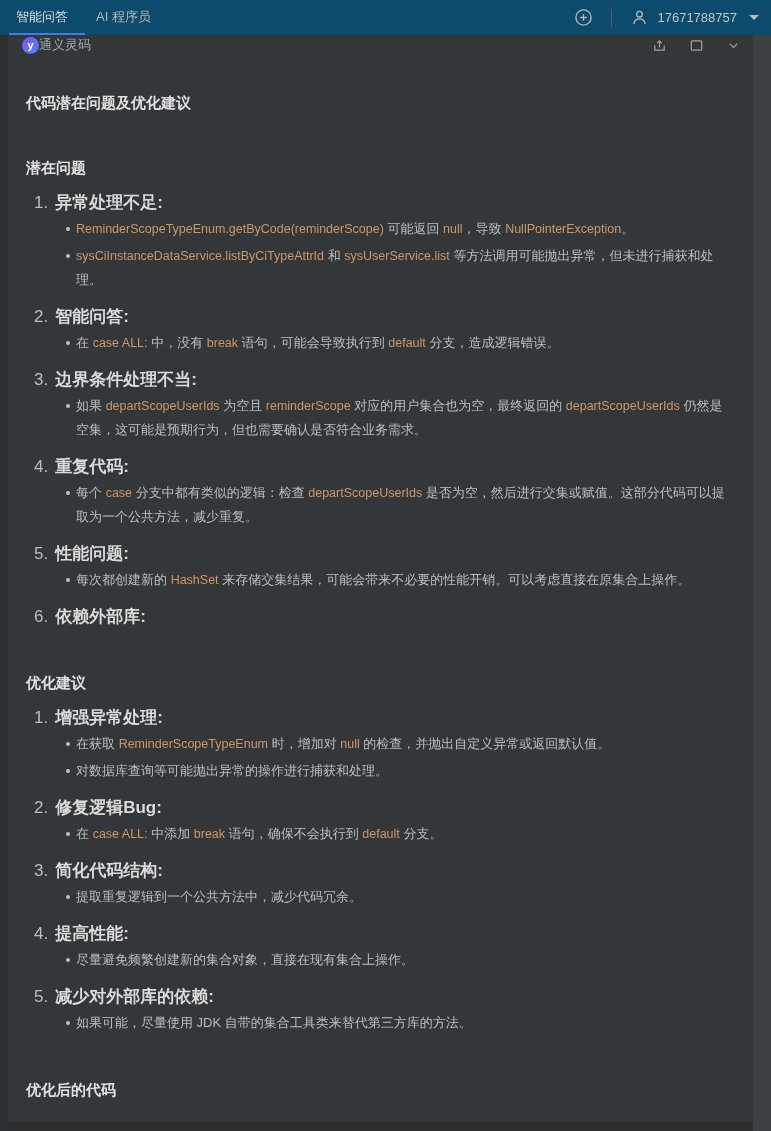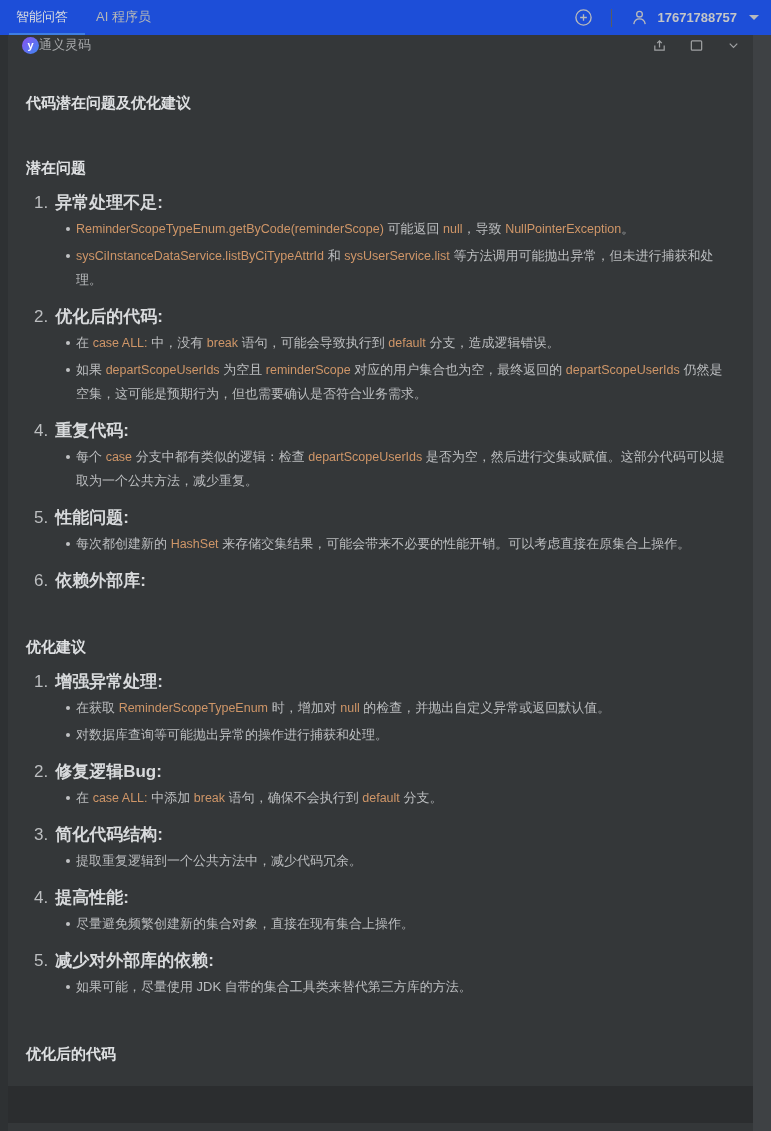--- a/index.html
+++ b/index.html
@@ -1,26 +1,26 @@
 <!DOCTYPE html>
 <html><head>
 <meta charset="utf-8">
 <style>
   * { margin:0; padding:0; box-sizing:border-box; }
   html,body { width:771px; height:1131px; overflow:hidden; background:#343739;
     font-family:"Liberation Sans","DejaVu Sans",sans-serif; }
 
   
-  .topbar { height:35px; background:#1d4ed8; display:flex; align-items:center; position:relative; }
+  .topbar { height:35px; background:#0c4a6e; display:flex; align-items:center; position:relative; }
   .tab { font-size:13px; color:#b4b6b8; height:35px; line-height:34px; padding:0 5px; position:relative; cursor:pointer; }
   .tab:first-child { margin-left:11px; }
   .tab + .tab { margin-left:18px; }
   .tab.active { color:#dcdee0; }
   .tab.active::after { content:''; position:absolute; left:-2px; right:-12px; bottom:0; height:2px; background:#3e7ee4; }
-  .topbar-right { margin-left:auto; display:flex; align-items:center; margin-right:12px;font-weight:bold; }
+  .topbar-right { margin-left:auto; display:flex; align-items:center; margin-right:12px; }
   .tb-divider { width:1px; height:18px; background:#5a5d5f; margin:0 18px; }
   .account-num { font-size:13px; color:#c3c5c7; margin-left:8px; }
   .caret-down { width:0; height:0; border-left:5px solid transparent; border-right:5px solid transparent;
     border-top:5px solid #b8babc; margin-left:12px; }
   .tb-icon { display:flex; align-items:center; }
 
   
   .frame { display:flex; height:1096px; position:relative; }
   .gutter-left { width:8px; background:#2e3133; }
   .gutter-right { width:18px; background:#3e4144; }
@@ -113,24 +113,25 @@
       <div class="md-title">代码潜在问题及优化建议</div>
 
       <div>
           <div class="sec-heading">潜在问题</div>
           <div class="olist">
             <div class="oli"><span class="num">1.</span><span class="oli-title">异常处理不足:</span></div>
             <div class="bullets">
               <div class="bullet"><span class="ic">ReminderScopeTypeEnum.getByCode(reminderScope)</span><span class="pt"> 可能返回 </span><span class="ic">null</span><span class="pt">，导致 </span><span class="ic">NullPointerException</span><span class="pt">。</span></div>
               <div class="bullet"><span class="ic">sysCiInstanceDataService.listByCiTypeAttrId</span><span class="pt"> 和 </span><span class="ic">sysUserService.list</span><span class="pt"> 等方法调用可能抛出异常，但未进行捕获和处理。</span></div>
             </div>
-            <div class="oli"><span class="num">2.</span><span class="oli-title">优化后的代码:</span></div>
+            <div class="oli"><span class="num">2.</span><span class="oli-title">智能问答:</span></div>
             <div class="bullets">
               <div class="bullet"><span class="pt">在 </span><span class="ic">case ALL:</span><span class="pt"> 中，没有 </span><span class="ic">break</span><span class="pt"> 语句，可能会导致执行到 </span><span class="ic">default</span><span class="pt"> 分支，造成逻辑错误。</span></div>
             </div>
+            <div class="oli"><span class="num">3.</span><span class="oli-title">边界条件处理不当:</span></div>
             <div class="bullets">
               <div class="bullet"><span class="pt">如果 </span><span class="ic">departScopeUserIds</span><span class="pt"> 为空且 </span><span class="ic">reminderScope</span><span class="pt"> 对应的用户集合也为空，最终返回的 </span><span class="ic">departScopeUserIds</span><span class="pt"> 仍然是空集，这可能是预期行为，但也需要确认是否符合业务需求。</span></div>
             </div>
             <div class="oli"><span class="num">4.</span><span class="oli-title">重复代码:</span></div>
             <div class="bullets">
               <div class="bullet"><span class="pt">每个 </span><span class="ic">case</span><span class="pt"> 分支中都有类似的逻辑：检查 </span><span class="ic">departScopeUserIds</span><span class="pt"> 是否为空，然后进行交集或赋值。这部分代码可以提取为一个公共方法，减少重复。</span></div>
             </div>
             <div class="oli"><span class="num">5.</span><span class="oli-title">性能问题:</span></div>
             <div class="bullets">
               <div class="bullet"><span class="pt">每次都创建新的 </span><span class="ic">HashSet</span><span class="pt"> 来存储交集结果，可能会带来不必要的性能开销。可以考虑直接在原集合上操作。</span></div>

